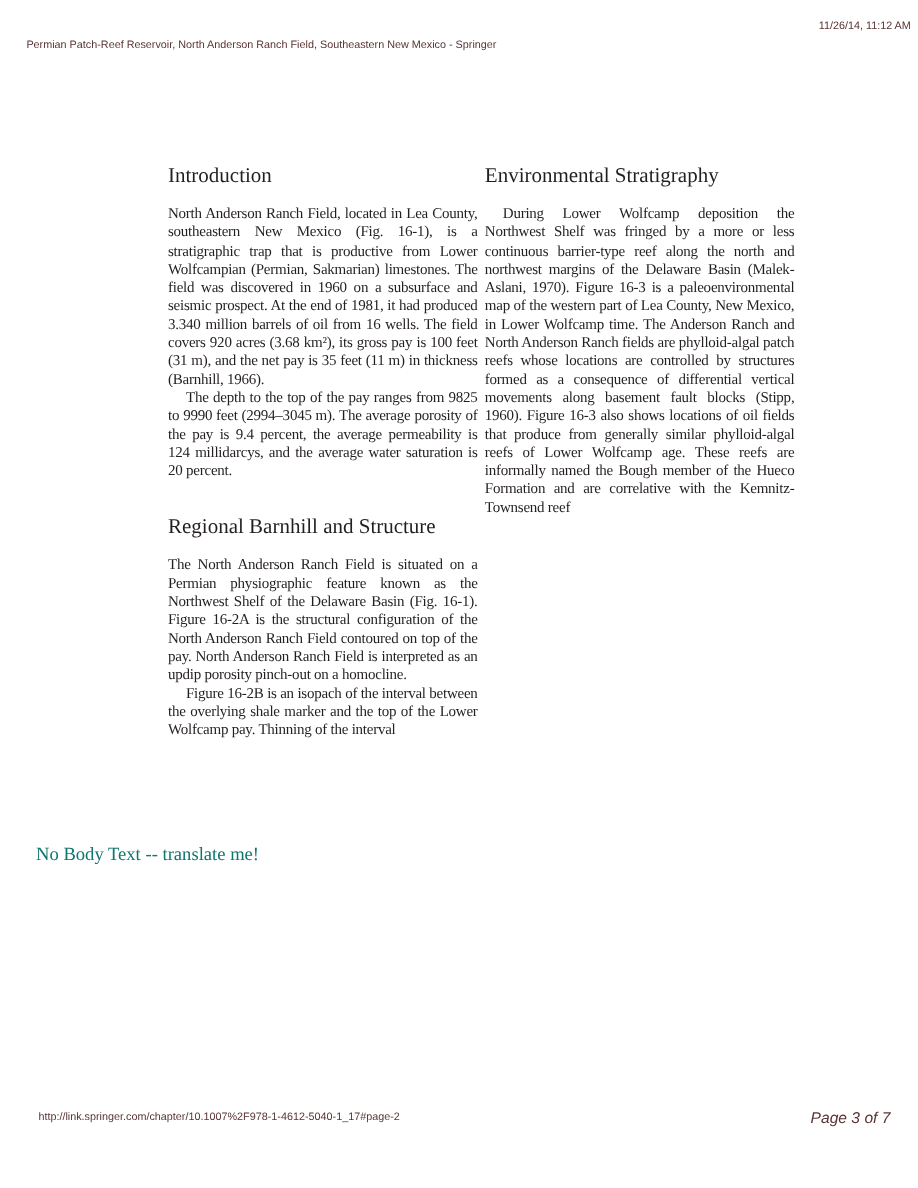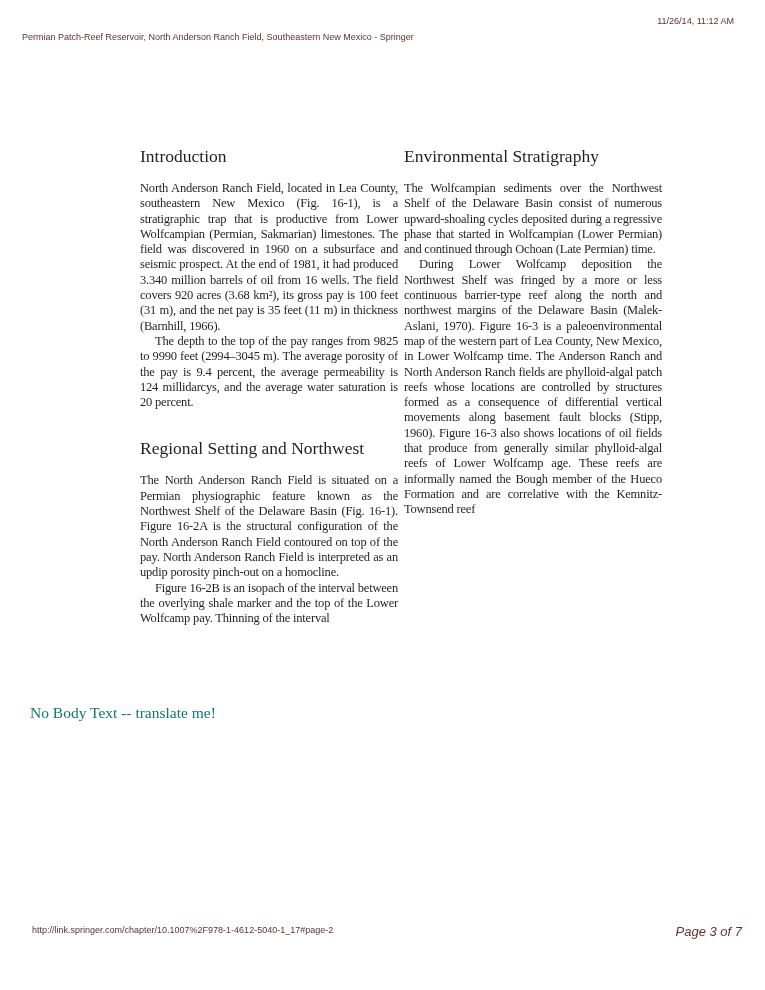--- a/index.html
+++ b/index.html
@@ -13,28 +13,28 @@
   }
   
   .chrome {
     position: absolute;
     font-family: "Liberation Sans", sans-serif;
     font-size: 9px;
     color: #5a3434;
     white-space: nowrap;
   }
   .hdr-title  { left: 22px;  top: 16px; margin-top: 16px; }
-  .hdr-date   { right: 31px; top: 16px; }
+  .hdr-date   { right: 6px; top: 16px; }
   .ftr-url    { left: 32px;  top: 925px; }
   .ftr-page   { right: 23px; top: 924px; font-style: italic; font-size: 13px; }
 
   
   .column {
     position: absolute;
-    top: 144px;
+    top: 134px;
     width: 258px;
     font-size: 12.5px;
     line-height: 15.3px;
     letter-spacing: -0.2px;
     color: #241f1f;
     text-align: justify;
   }
   .col-left  { left: 140px; }
   .col-right { left: 404px; }
 
@@ -67,28 +67,27 @@
 
 <div>
 
   <span class="chrome hdr-title">Permian Patch-Reef Reservoir, North Anderson Ranch Field, Southeastern New Mexico - Springer</span>
   <span class="chrome hdr-date">11/26/14, 11:12 AM</span>
 
   <div class="column col-left">
     <h2>Introduction</h2>
     <p>North Anderson Ranch Field, located in Lea County, southeastern New Mexico (Fig. 16-1), is a stratigraphic trap that is productive from Lower Wolfcampian (Permian, Sakmarian) limestones. The field was discovered in 1960 on a subsurface and seismic prospect. At the end of 1981, it had produced 3.340 million barrels of oil from 16 wells. The field covers 920 acres (3.68 km²), its gross pay is 100 feet (31 m), and the net pay is 35 feet (11 m) in thickness (Barnhill, 1966).</p>
     <p class="indent">The depth to the top of the pay ranges from 9825 to 9990 feet (2994–3045 m). The average porosity of the pay is 9.4 percent, the average permeability is 124 millidarcys, and the average water saturation is 20 percent.</p>
-    <h2>Regional Setting and Northwest</h2>
+    <h2>Regional Barnhill and Structure</h2>
     <p>The North Anderson Ranch Field is situated on a Permian physiographic feature known as the Northwest Shelf of the Delaware Basin (Fig. 16-1). Figure 16-2A is the structural configuration of the North Anderson Ranch Field contoured on top of the pay. North Anderson Ranch Field is interpreted as an updip porosity pinch-out on a homocline.</p>
     <p class="indent">Figure 16-2B is an isopach of the interval between the overlying shale marker and the top of the Lower Wolfcamp pay. Thinning of the interval</p>
   </div>
 
   <div class="column col-right">
     <h2>Environmental Stratigraphy</h2>
-    <p>The Wolfcampian sediments over the Northwest Shelf of the Delaware Basin consist of numerous upward-shoaling cycles deposited during a regressive phase that started in Wolfcampian (Lower Permian) and continued through Ochoan (Late Permian) time.</p>
     <p class="indent">During Lower Wolfcamp deposition the Northwest Shelf was fringed by a more or less continuous barrier-type reef along the north and northwest margins of the Delaware Basin (Malek-Aslani, 1970). Figure 16-3 is a paleoenvironmental map of the western part of Lea County, New Mexico, in Lower Wolfcamp time. The Anderson Ranch and North Anderson Ranch fields are phylloid-algal patch reefs whose locations are controlled by structures formed as a consequence of differential vertical movements along basement fault blocks (Stipp, 1960). Figure 16-3 also shows locations of oil fields that produce from generally similar phylloid-algal reefs of Lower Wolfcamp age. These reefs are informally named the Bough member of the Hueco Formation and are correlative with the Kemnitz-Townsend reef</p>
   </div>
 
   <div class="nobody">No Body Text -- translate me!</div>
 
   <span class="chrome ftr-url">http://link.springer.com/chapter/10.1007%2F978-1-4612-5040-1_17#page-2</span>
   <span class="chrome ftr-page">Page 3 of 7</span>
 
 </div>
 

